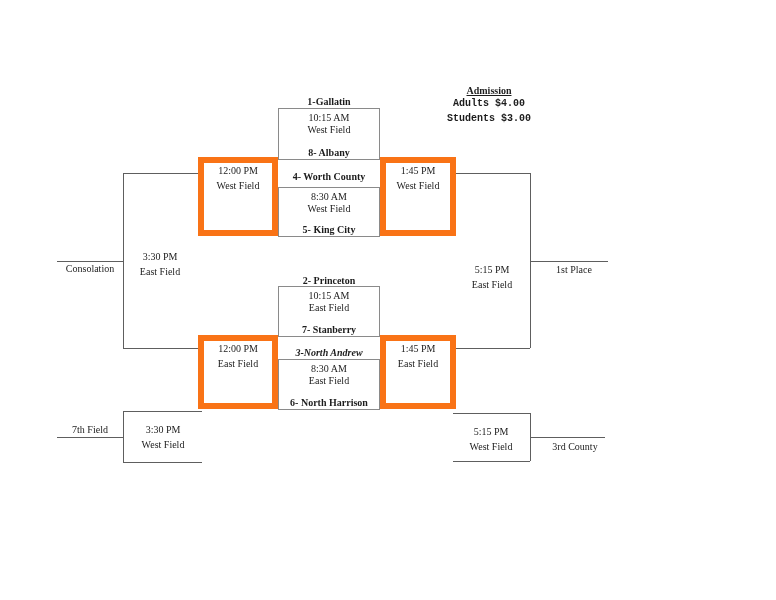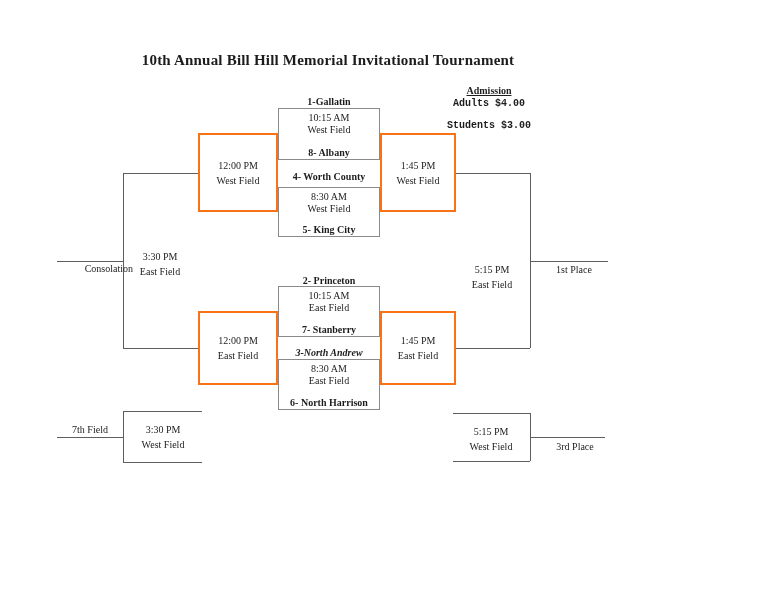--- a/index.html
+++ b/index.html
@@ -6,45 +6,44 @@
   #canvas{
     position:relative;width:776px;height:600px;background:#ffffff;
     font-family:"Liberation Serif","DejaVu Serif",serif;color:#1c1c1c;
     overflow:hidden;
   }
   .abs{position:absolute;}
   .center{text-align:center;}
   .hline{position:absolute;height:0;border-top:1px solid #5e5e5e;}
   .vline{position:absolute;width:0;border-left:1px solid #5e5e5e;}
   .gamebox{position:absolute;left:278px;width:102px;border:1px solid #8a8a8a;box-sizing:border-box;background:transparent;}
-  .semibox{position:absolute;border:2px solid #f97316;box-sizing:border-box;background:transparent;
-    display:flex;align-items:center;justify-content:center;}
+  .semibox{position:absolute;border:6px solid #f97316;box-sizing:border-box;background:transparent;
+    display:flex;align-items:flex-start;justify-content:center;margin-top:24px;}
   .title{font-weight:bold;font-size:15px;letter-spacing:0.2px;}
   .subtitle{font-weight:bold;font-size:10px;}
   .adm-head{font-weight:bold;font-size:10px;text-decoration:underline;}
   .adm-line{font-weight:bold;font-size:10px;font-family:Liberation Mono, monospace;}
   .team{font-weight:bold;font-size:10px;white-space:nowrap;}
   .team-top{position:absolute;left:278px;width:102px;text-align:center;}
   .team-bottom{position:absolute;bottom:1px;left:0;width:100%;text-align:center;}
   .info{font-size:10px;line-height:12px;text-align:center;}
   .info2{font-size:10px;line-height:15px;text-align:center;}
   .gameinfo{padding-top:3px;}
   .placelabel{font-size:10px;}
 </style>
 </head>
 <body>
 
 <div id="canvas">
 
-  <div class="abs center title" style="left:40px;top:52px;width:576px;">10th Annual Bill Hill Memorial Invitational Tournament</div>
 
   <div class="abs center" style="left:439px;top:85px;width:100px;">
     <div class="adm-head">Admission</div>
     <div class="adm-line" style="margin-top:2px;">Adults $4.00</div>
-    <div class="adm-line" style="margin-top:11px;">Students $3.00</div>
+    <div class="adm-line" style="margin-top:4px;">Students $3.00</div>
   </div>
 
   <div class="team team-top" style="top:96px;">1-Gallatin</div>
   <div class="gamebox" style="top:108px;height:52px;">
     <div class="info gameinfo">
       <div>10:15 AM</div>
       <div>West Field</div>
     </div>
     <div class="team team-bottom">8- Albany</div>
   </div>
@@ -98,21 +97,21 @@
     <div class="info2">
       <div>1:45 PM</div>
       <div>East Field</div>
     </div>
   </div>
 
   <div class="hline" style="left:123px;top:173px;width:75px;"></div>
   <div class="hline" style="left:123px;top:348px;width:75px;"></div>
   <div class="vline" style="left:123px;top:173px;height:175px;"></div>
   <div class="hline" style="left:57px;top:261px;width:66px;"></div>
-  <div class="abs center placelabel" style="left:67px;top:263px;width:66px;text-align:right;">Consolation</div>
+  <div class="abs center placelabel" style="left:57px;top:263px;width:66px;">Consolation</div>
   <div class="abs info2" style="left:126px;top:249px;width:68px;">
     <div>3:30 PM</div>
     <div>East Field</div>
   </div>
 
   <div class="hline" style="left:456px;top:173px;width:74px;"></div>
   <div class="hline" style="left:456px;top:348px;width:74px;"></div>
   <div class="vline" style="left:530px;top:173px;height:175px;"></div>
   <div class="hline" style="left:530px;top:261px;width:78px;"></div>
   <div class="abs center placelabel" style="left:534px;top:264px;width:80px;">1st Place</div>
@@ -128,19 +127,19 @@
   <div class="abs center placelabel" style="left:57px;top:424px;width:66px;">7th Field</div>
   <div class="abs info2" style="left:130px;top:422px;width:66px;">
     <div>3:30 PM</div>
     <div>West Field</div>
   </div>
 
   <div class="hline" style="left:453px;top:413px;width:77px;"></div>
   <div class="hline" style="left:453px;top:461px;width:77px;"></div>
   <div class="vline" style="left:530px;top:413px;height:48px;"></div>
   <div class="hline" style="left:531px;top:437px;width:74px;"></div>
-  <div class="abs center placelabel" style="left:542px;top:441px;width:66px;">3rd Place</div>
+  <div class="abs center placelabel" style="left:542px;top:441px;width:66px;">3rd County</div>
   <div class="abs info2" style="left:458px;top:424px;width:66px;">
     <div>5:15 PM</div>
     <div>West Field</div>
   </div>
 
 </div>
 
 </body></html>

